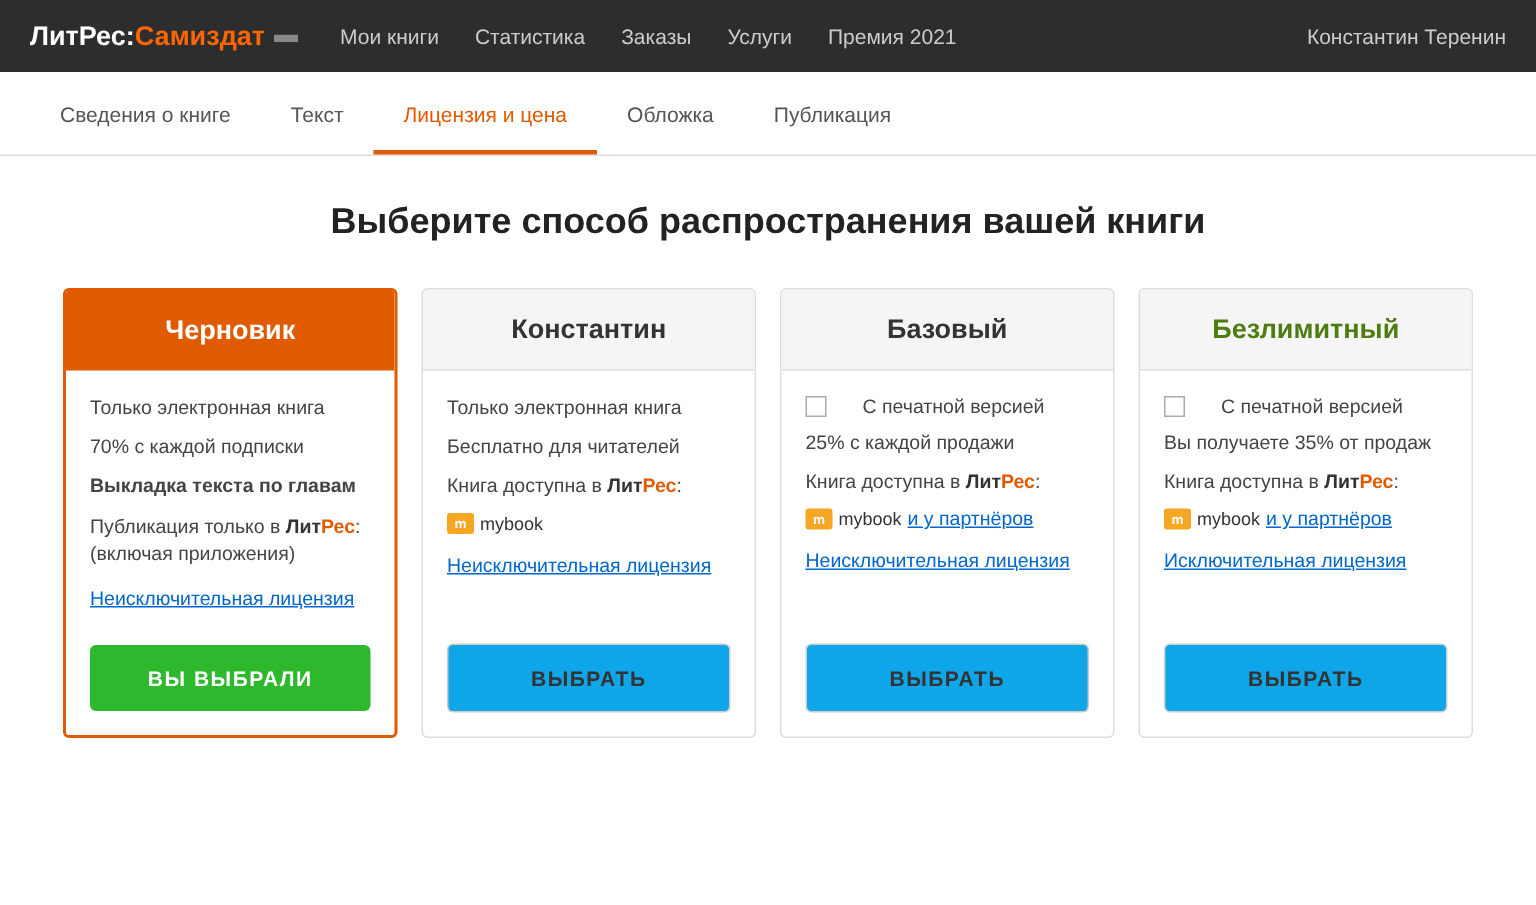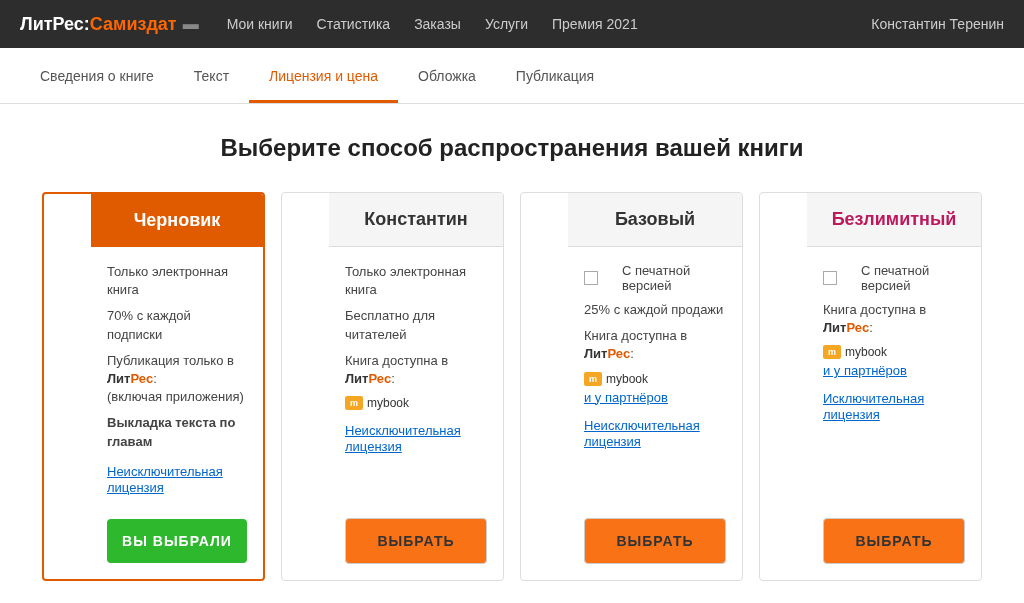--- a/index.html
+++ b/index.html
@@ -76,34 +76,33 @@
       grid-template-columns: repeat(4, 1fr);
       gap: 16px;
     }
 
     .card {
       border: 1px solid #ddd;
       border-radius: 4px;
       overflow: hidden;
       display: flex;
       flex-direction: column;
-      padding-left: 47px;
     }
 
     .card-header {
       padding: 16px;
       text-align: center;
       font-size: 18px;
       font-weight: bold;
     }
 
     .card.draft .card-header { background: #e05a00; color: #fff; }
     .card.free .card-header { background: #f5f5f5; color: #333; border-bottom: 1px solid #ddd; }
     .card.basic .card-header { background: #f5f5f5; color: #333; border-bottom: 1px solid #ddd; }
-    .card.unlimited .card-header { background: #f5f5f5; color: #be185d; border-bottom: 1px solid #ddd; }
+    .card.unlimited .card-header { background: #f5f5f5; color: #4d7c0f; border-bottom: 1px solid #ddd; }
 
     .card-body {
       padding: 16px;
       flex: 1;
       display: flex;
       flex-direction: column;
       gap: 8px;
     }
 
     .card.draft { border: 2px solid #e05a00; }
@@ -174,21 +173,21 @@
       padding: 14px;
       font-size: 14px;
       font-weight: bold;
       border-radius: 4px;
       cursor: pointer;
       letter-spacing: 1px;
     }
 
     .btn-choose {
       width: 100%;
-      background: #f97316;
+      background: #0ea5e9;
       color: #333;
       border: 1px solid #ccc;
       padding: 14px;
       font-size: 14px;
       font-weight: bold;
       border-radius: 4px;
       cursor: pointer;
       letter-spacing: 1px;
     }
 
@@ -231,22 +230,22 @@
 
   <div class="cards-grid">
 
     <div class="card draft">
       <div class="card-header">
         <span>Черновик</span>
       </div>
       <div class="card-body">
         <div class="card-feature">Только электронная книга</div>
         <div class="card-feature">70% с каждой подписки</div>
+        <div class="card-feature bold">Выкладка текста по главам</div>
         <div class="card-feature">Публикация только в <span class="litres-brand"><span class="lit">Лит</span><span class="res">Рес</span></span>:<br>(включая приложения)</div>
-        <div class="card-feature bold">Выкладка текста по главам</div>
         <div style="margin-top:4px;">
           <a class="card-feature-link" href="#">Неисключительная лицензия</a>
         </div>
       </div>
       <div class="card-footer">
         <button class="btn-selected">ВЫ ВЫБРАЛИ</button>
       </div>
     </div>
 
     <div class="card free">
@@ -297,20 +296,21 @@
 
     <div class="card unlimited">
       <div class="card-header">
         <span>Безлимитный</span>
       </div>
       <div class="card-body">
         <div class="checkbox-row">
           <span class="checkbox-box"></span>
           <span>С печатной версией</span>
         </div>
+        <div class="card-feature">Вы получаете 35% от продаж</div>
         <div class="card-feature">Книга доступна в <span class="litres-brand"><span class="lit">Лит</span><span class="res">Рес</span></span>:</div>
         <div class="partners-row">
           <span class="mybook-icon">m</span>
           <span class="mybook-logo">mybook</span>
           <a class="card-feature-link" href="#" style="font-size:13px;">и у партнёров</a>
         </div>
         <div style="margin-top:4px;">
           <a class="card-feature-link" href="#">Исключительная лицензия</a>
         </div>
       </div>

